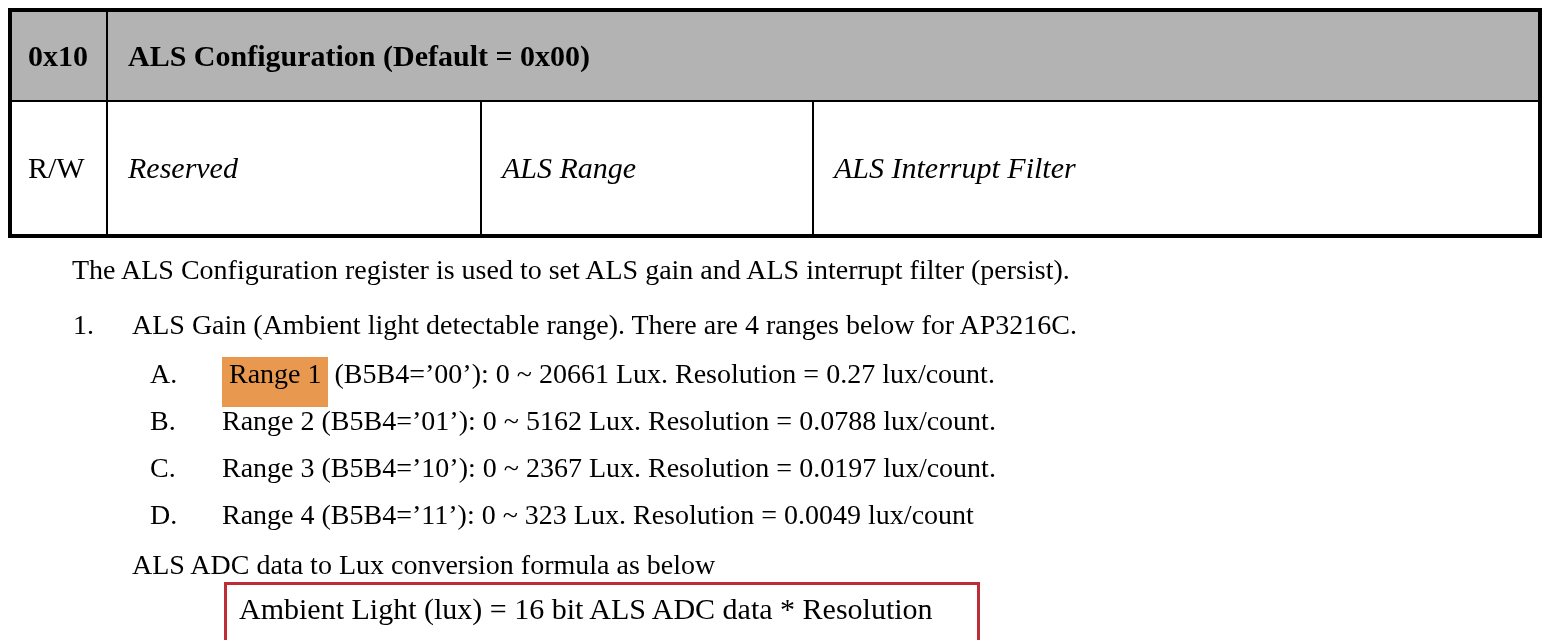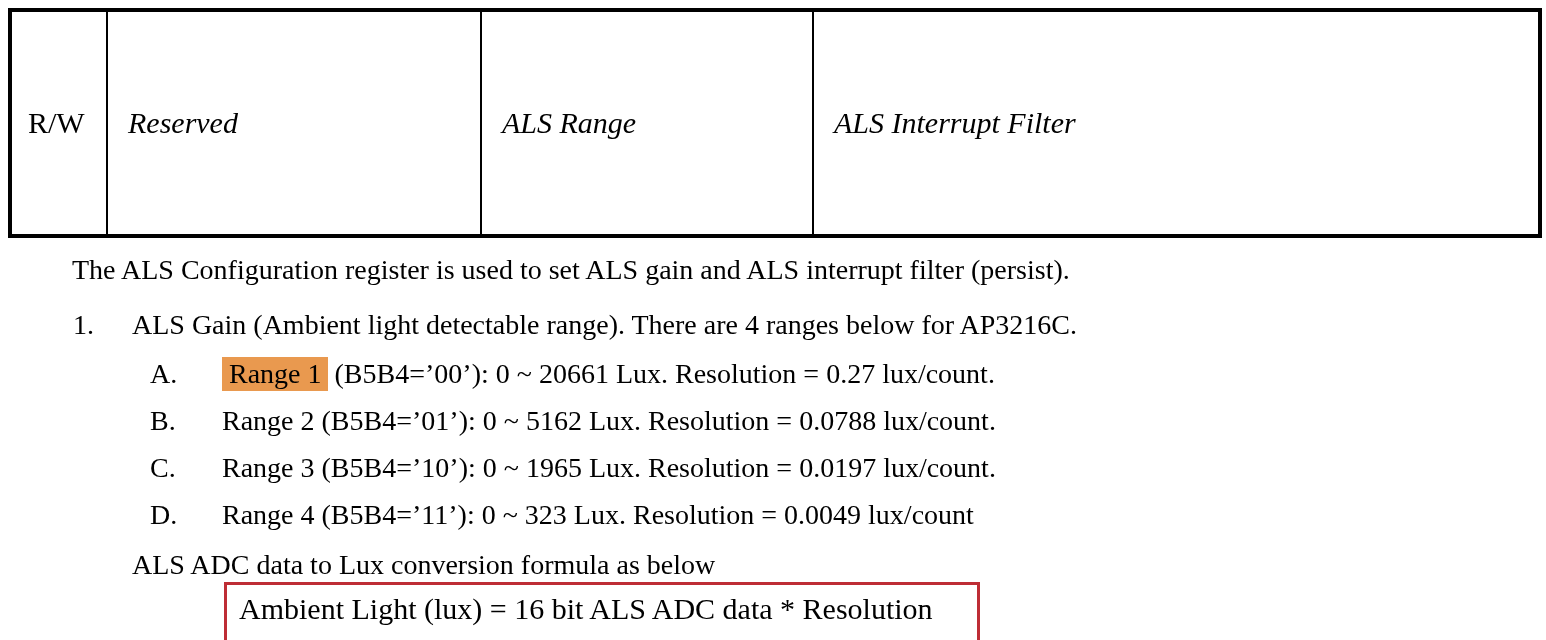--- a/index.html
+++ b/index.html
@@ -37,21 +37,21 @@
   .reg-table tr.bits td,.reg-table tr.rw td{height:86px;}
   .reg-table tr.rw td.field{font-style:italic;}
   .reg-table td.thickL{border-left:4px solid #000;}
   
   .line{
     position:absolute;
     font-size:28px;line-height:34px;white-space:nowrap;
   }
   .num{display:inline-block;width:59px;}
   .letter{display:inline-block;width:72px;}
-  .hl{background:var(--highlight-bg);padding:1px 6px 2px 7px;}
+  .hl{background:var(--highlight-bg);padding:1px 6px 18px 7px;}
   .hl:empty{display:none;padding:0;}
   .formula-box{
     position:absolute;left:224px;top:582px;width:756px;height:63px;
     border:3px solid var(--formula-border);
     font-size:30px;line-height:47px;white-space:nowrap;
     padding-left:12px;
   }
 </style>
 </head>
 <body>
@@ -62,20 +62,24 @@
       <col style="width:180px">
       <col style="width:194px">
     <col style="width:154px">
       <col style="width:178px">
       <col style="width:188px">
     <col style="width:165px">
       <col style="width:191px">
       <col style="width:183px">
   </colgroup>
   <tbody>
+      <tr class="hdr">
+    <td class="lbl">0x10</td>
+    <td colspan="8">ALS Configuration (Default = 0x00)</td>
+  </tr>
   <tr class="rw">
     <td class="lbl">R/W</td>
     <td class="field" colspan="2">Reserved</td>
     <td class="field" colspan="2">ALS Range</td>
     <td class="field" colspan="4">ALS Interrupt Filter</td>
   </tr>
 </tbody>
   </table>
 
 <div class="line" style="left:72px;top:253px">The ALS Configuration register is used to set ALS gain and ALS interrupt filter (persist).</div>
@@ -86,21 +90,21 @@
 
 <div class="line" style="left:150px;top:357px">
   <span class="letter">A.</span><span class="hl">Range 1</span><span> (B5B4=’00’): 0 ~ 20661 Lux. Resolution = 0.27 lux/count.</span>
 </div>
 
 <div class="line" style="left:150px;top:404px">
   <span class="letter">B.</span><span>Range 2 (B5B4=’01’): 0 ~ 5162 Lux. Resolution = 0.0788 lux/count.</span>
 </div>
 
 <div class="line" style="left:150px;top:451px">
-  <span class="letter">C.</span><span>Range 3 (B5B4=’10’): 0 ~ 1965 Lux. Resolution = 0.0197 lux/count.</span>
+  <span class="letter">C.</span><span>Range 3 (B5B4=’10’): 0 ~ 2367 Lux. Resolution = 0.0197 lux/count.</span>
 </div>
 
 <div class="line" style="left:150px;top:498px">
   <span class="letter">D.</span><span>Range 4 (B5B4=’11’): 0 ~ 323 Lux. Resolution = 0.0049 lux/count</span>
 </div>
 
 <div class="line" style="left:132px;top:548px">ALS ADC data to Lux conversion formula as below</div>
 
 <div class="formula-box">
   <span>Ambient Light (lux) = 16 bit ALS ADC data * Resolution</span>

